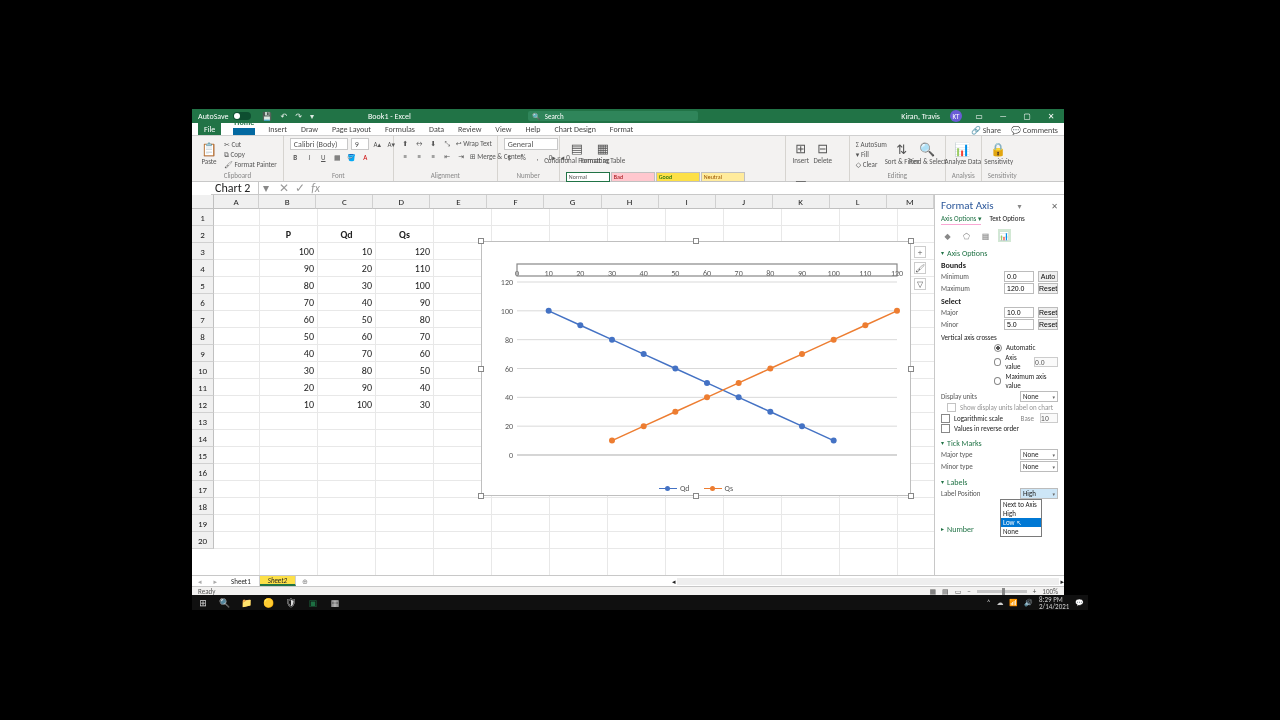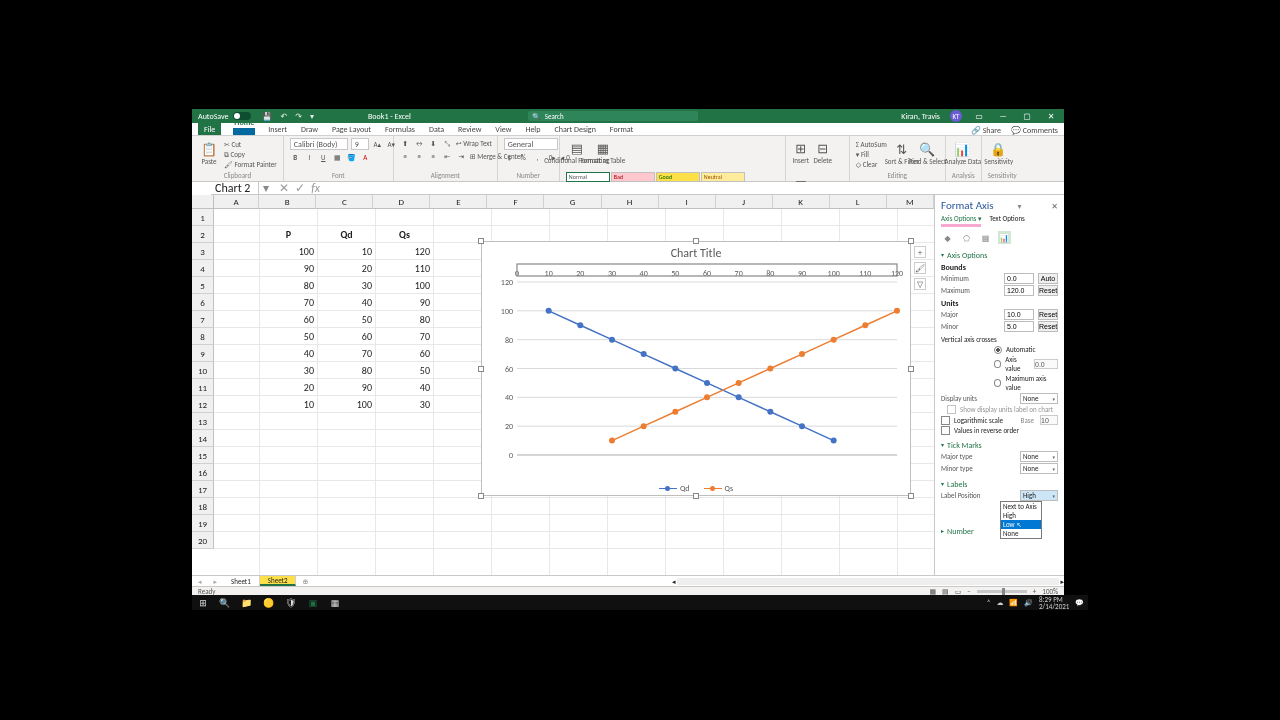--- a/index.html
+++ b/index.html
@@ -70,21 +70,21 @@
 
   
   .workarea { flex:1; display:flex; min-height:0; }
   .sheet-wrap { flex:1; position:relative; overflow:hidden;}
   .pane { width:130px; border-left:1px solid #c8c8c8; background:#fff; display:flex; flex-direction:column; font-size:8px;}
   .pane-header { padding:4px 6px 2px 6px; display:flex; align-items:center; }
   .pane-header h3 { font-size:11px; font-weight:400; color:#2b579a; }
   .pane-header .close { margin-left:auto; color:#666;}
   .pane-tabs { display:flex; gap:8px; padding:0 6px; font-size:7px;}
   .pane-tabs .pt { padding-bottom:1px;}
-  .pane-tabs .pt.active { border-bottom:3px solid #f9a8d4; color:#217346;}
+  .pane-tabs .pt.active { border-bottom:1px solid #f9a8d4; color:#217346;}
   .icon-row { display:flex; gap:6px; padding:4px 6px; color:#888;}
   .icon-row span { width:13px;height:13px; border:1px solid transparent; display:flex;align-items:center;justify-content:center;}
   .icon-row span.sel { background:#d2e8d4;}
   .section { padding:2px 6px; }
   .section .sec-head { color:#217346; font-size:8px; display:flex;align-items:center; gap:3px;}
   .section .sec-head::before { content:"▸"; font-size:6px;}
   .section.open .sec-head::before { content:"▾";}
   .subhead { font-weight:600; margin-top:2px;}
   .field { display:flex; align-items:center; gap:4px; margin:1px 0;}
   .field label { flex:1; font-size:7px; color:#555;}
@@ -142,21 +142,21 @@
   
   .statusbar { height:9px; background:#f3f2f1; border-top:1px solid #c8c8c8; display:flex; align-items:center; font-size:7px; padding:0 6px; color:#555;}
   .statusbar .right-status { margin-left:auto; display:flex; gap:6px; align-items:center;}
   .zoom-slider { width:50px; height:3px; background:#c8c8c8; position:relative;}
   .zoom-slider::after{ content:""; position:absolute; width:3px;height:7px; background:#888; top:-2px; left:50%;}
 
   
   .sheet-tabs { height:11px; background:#fff; border-top:1px solid #c8c8c8; display:flex; align-items:center; font-size:7px;}
   .sheet-tabs .nav { padding:0 6px; color:#aaa;}
   .sheet-tab { padding:0 8px; border-right:1px solid #d0d0d0; height:100%; display:flex;align-items:center;}
-  .sheet-tab.active { background:#fde047; border-bottom:2px solid #217346;}
+  .sheet-tab.active { background:#fde047; border-bottom:2px solid #217346;font-style:italic;}
   .sheet-tabs .hscroll { margin-left:auto; width:calc(100% - 480px); height:8px; display:flex; align-items:center; gap:1px;}
   .sheet-tabs .hscroll .track{ flex:1; background:#eee; height:7px;}
   
   .taskbar { position:absolute; left:192px; top:595px; width:896px; height:15px; background:#101010; display:flex; align-items:center; padding:0 4px; gap:8px;}
   .taskbar .tb { width:14px;height:12px; display:flex;align-items:center;justify-content:center; font-size:9px; color:#ddd;}
   .taskbar .tray { margin-left:auto; display:flex; gap:6px; align-items:center; font-size:7px; color:#ccc;}
   .taskbar .clock { text-align:left; line-height:1;}
 </style>
 </head>
 <body>
@@ -488,21 +488,20 @@
           <div class="handle n"></div>
           <div class="handle ne"></div>
         <div class="handle w"></div>
           <div class="handle e"></div>
         <div class="handle sw"></div>
           <div class="handle s"></div>
           <div class="handle se"></div>
         <div class="side-btn" style="top:4px">＋</div>
         <div class="side-btn" style="top:20px">🖌</div>
         <div class="side-btn" style="top:36px">▽</div>
-        <div class="chart-title">Chart Title</div>
         <svg id="chart-svg" width="430" height="225" style="position:absolute;top:18px;left:0;">
             <g class="grid"></g>
             <line class="grid" x1="35" y1="195" x2="415" y2="195" stroke="#d9d9d9"></line>
             <text x="31" y="198" text-anchor="end" font-size="8" fill="#595959">0</text>
             <line class="grid" x1="35" y1="166.16666666666666" x2="415" y2="166.16666666666666" stroke="#d9d9d9"></line>
             <text x="31" y="169.16666666666666" text-anchor="end" font-size="8" fill="#595959">20</text>
             <line class="grid" x1="35" y1="137.33333333333334" x2="415" y2="137.33333333333334" stroke="#d9d9d9"></line>
             <text x="31" y="140.33333333333334" text-anchor="end" font-size="8" fill="#595959">40</text>
             <line class="grid" x1="35" y1="108.5" x2="415" y2="108.5" stroke="#d9d9d9"></line>
             <text x="31" y="111.5" text-anchor="end" font-size="8" fill="#595959">60</text>
@@ -585,21 +584,21 @@
         <div class="field">
             <label>Minimum</label>
             <input type="text" value="0.0" style="">
             <button>Auto</button>
           </div>
         <div class="field">
             <label>Maximum</label>
             <input type="text" value="120.0" style="">
             <button>Reset</button>
           </div>
-        <div class="subhead">Units</div>
+        <div class="subhead">Select</div>
         <div class="field">
             <label>Major</label>
             <input type="text" value="10.0" style="">
             <button>Reset</button>
           </div>
         <div class="field">
             <label>Minor</label>
             <input type="text" value="5.0" style="">
             <button>Reset</button>
           </div>

